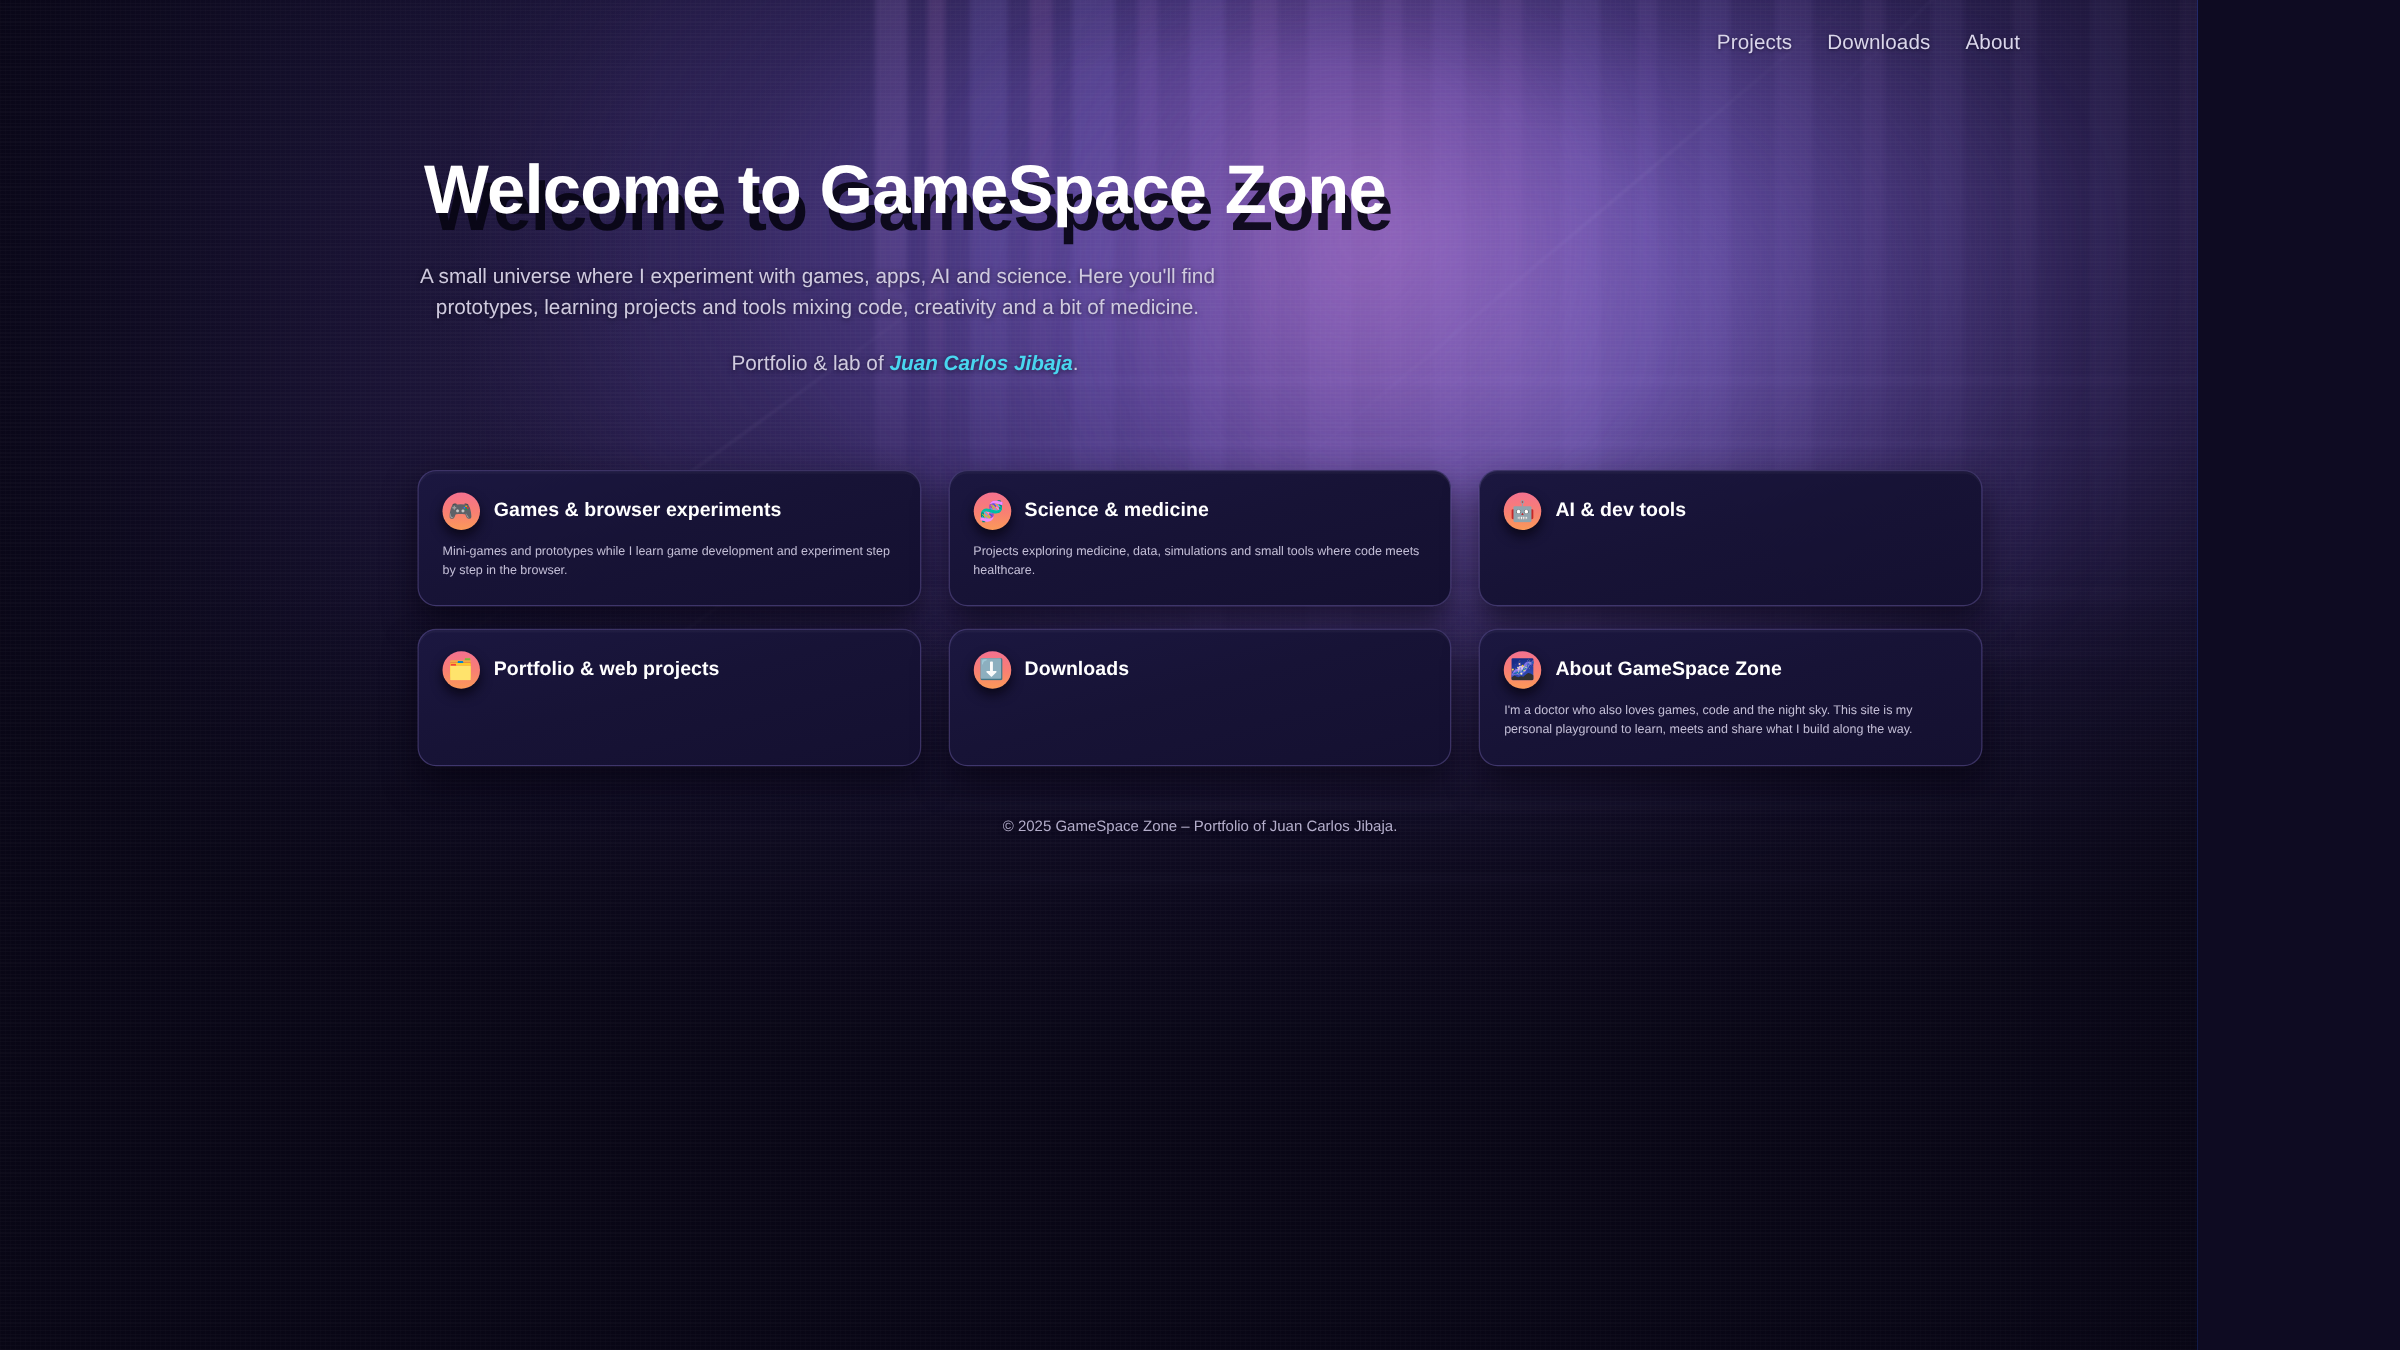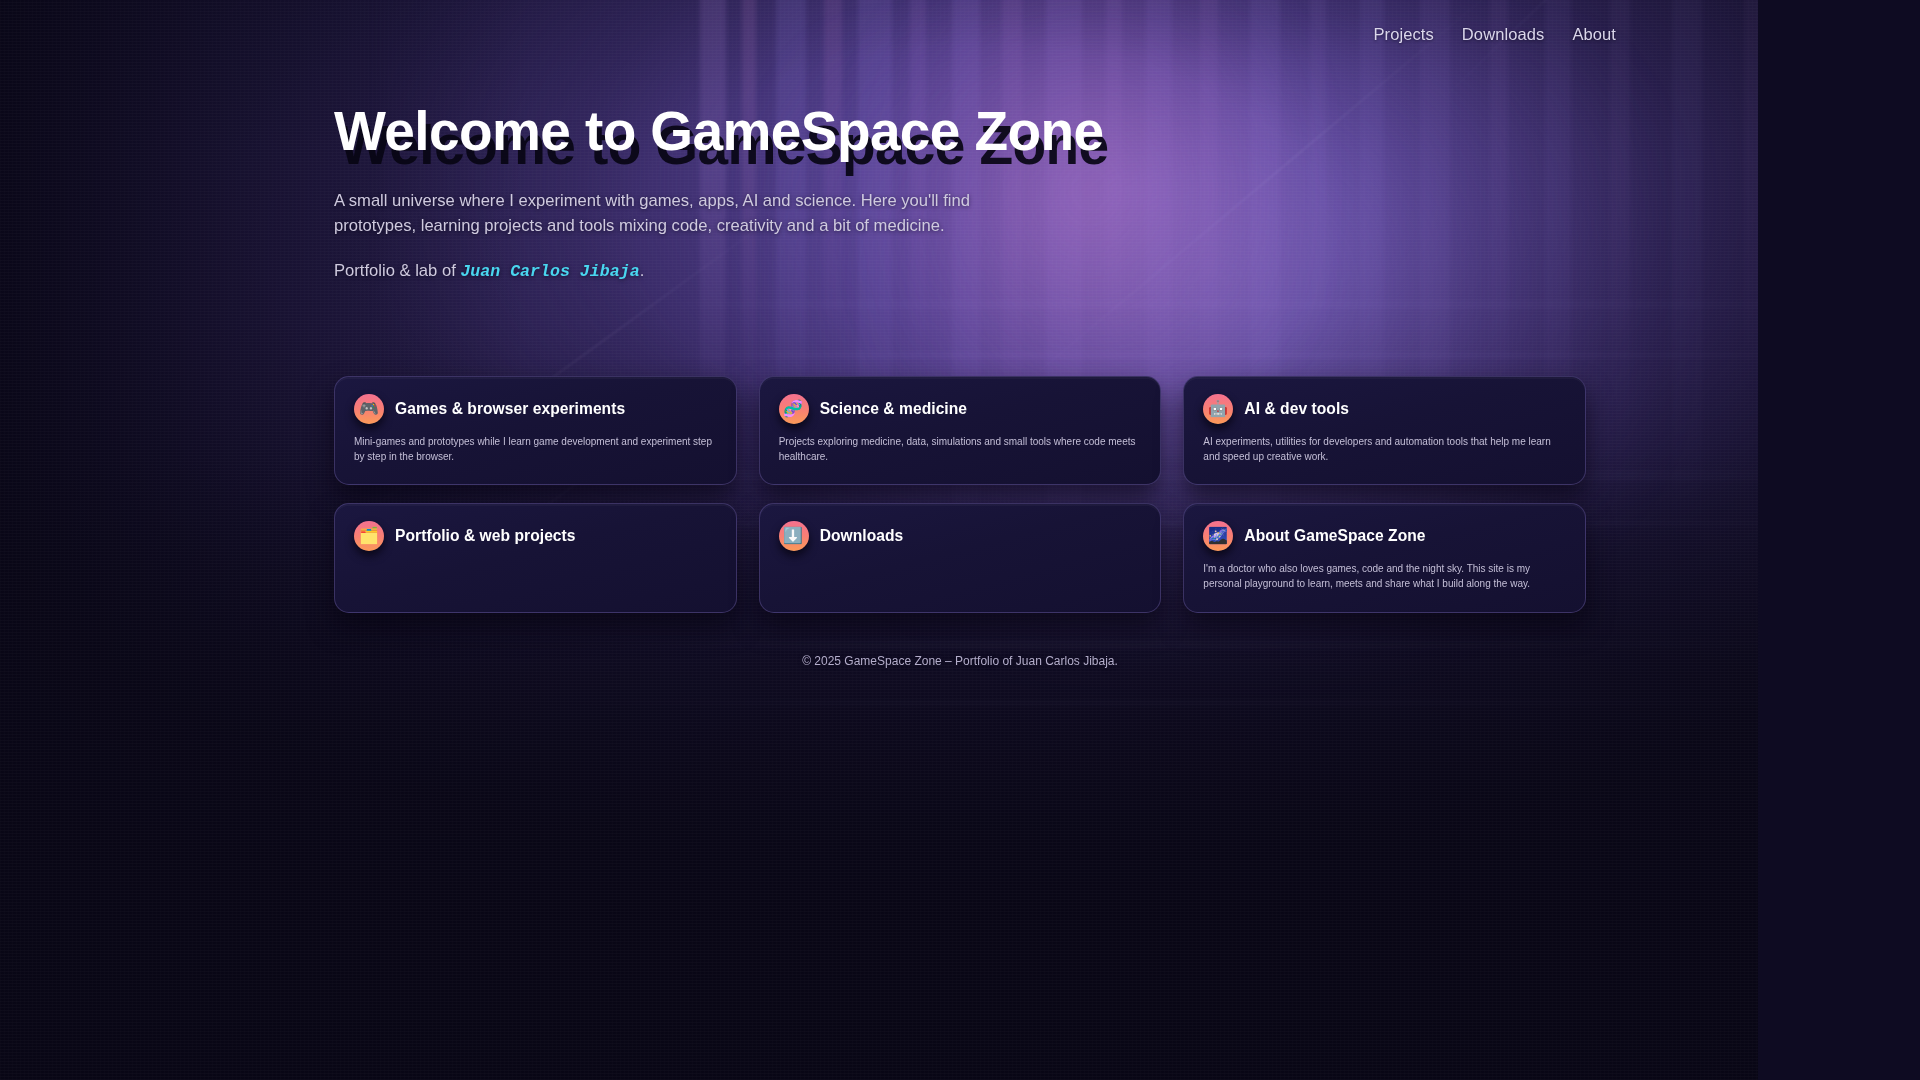--- a/index.html
+++ b/index.html
@@ -135,21 +135,21 @@
     letter-spacing: 0.1px;
     text-decoration: none;
     padding: 4px 14px;
     cursor: pointer;
     white-space: nowrap;
     text-shadow: 0 1px 3px rgba(10,6,25,0.55);
   }
   .nav-link:last-child { padding-right: 0; }
 
   
-  .hero { position: absolute; left: 334px; top: 102px; width: 780px; }
+  .hero { position: absolute; left: 334px; top: 122px; width: 780px; text-align: center; }
 
   .hero-title {
     font-size: 55px;
     line-height: 1.09;
     font-weight: 700;
     color: #ffffff;
     letter-spacing: -0.6px;
     text-shadow: 5px 14px 0px rgba(8,5,20,0.92);
     margin-bottom: 26px;
   }
@@ -168,21 +168,20 @@
     line-height: 1.5;
     color: #cfcade;
     text-shadow: 0 1px 4px rgba(10,6,25,0.6);
   }
   .hero-meta a {
     color: #49d6ef;
     font-style: italic;
     font-weight: 600;
     text-decoration: none;
     cursor: pointer;
-    font-family: Liberation Mono, monospace;
   }
 
   
   .grid {
     position: absolute;
     left: 334px;
     top: 376px;
     width: 1252px;
     display: grid;
     grid-template-columns: repeat(3, 1fr);
@@ -330,21 +329,20 @@
             <span class="card-icon">🧬</span>
             <span class="card-title">Science &amp; medicine</span>
           </div>
           <p class="card-desc">Projects exploring medicine, data, simulations and small tools where code meets healthcare.</p>
         </div>
         <div class="card">
           <div class="card-head">
             <span class="card-icon">🤖</span>
             <span class="card-title">AI &amp; dev tools</span>
           </div>
-          <p class="card-desc">AI experiments, utilities for developers and automation tools that help me learn and speed up creative work.</p>
         </div>
         <div class="card tall">
           <div class="card-head">
             <span class="card-icon">🗂️</span>
             <span class="card-title">Portfolio &amp; web projects</span>
           </div>
         </div>
         <div class="card tall">
           <div class="card-head">
             <span class="card-icon">⬇️</span>

